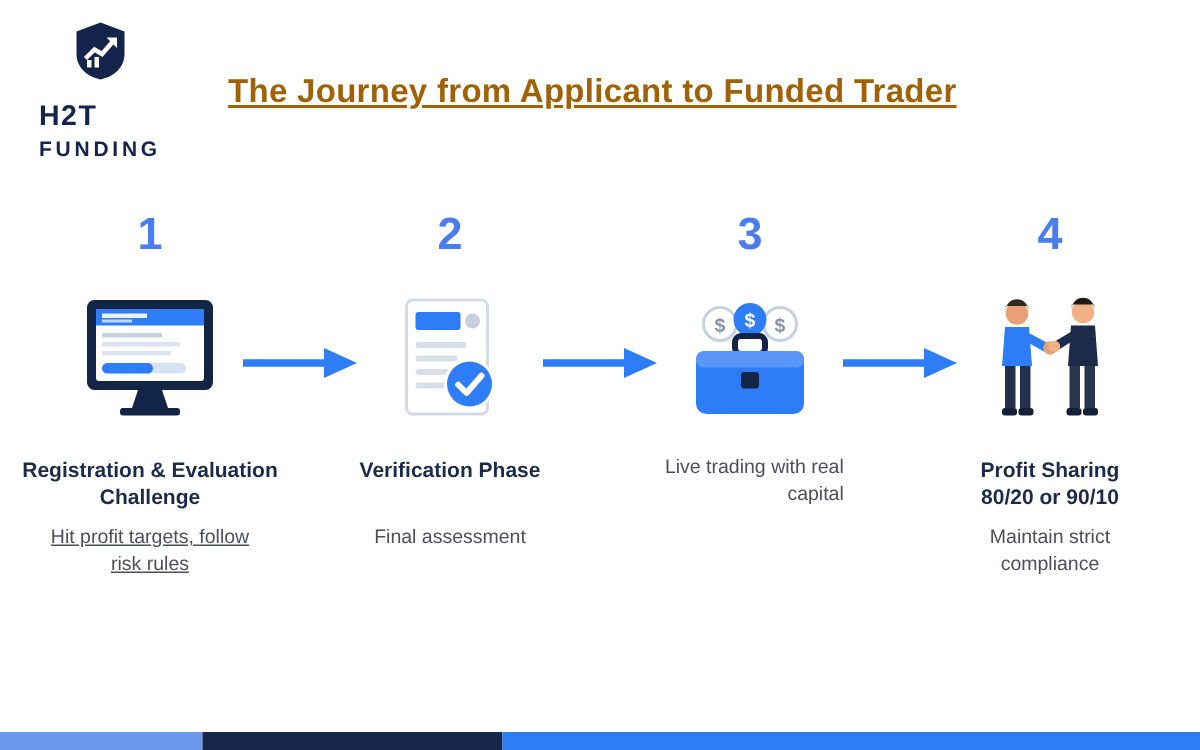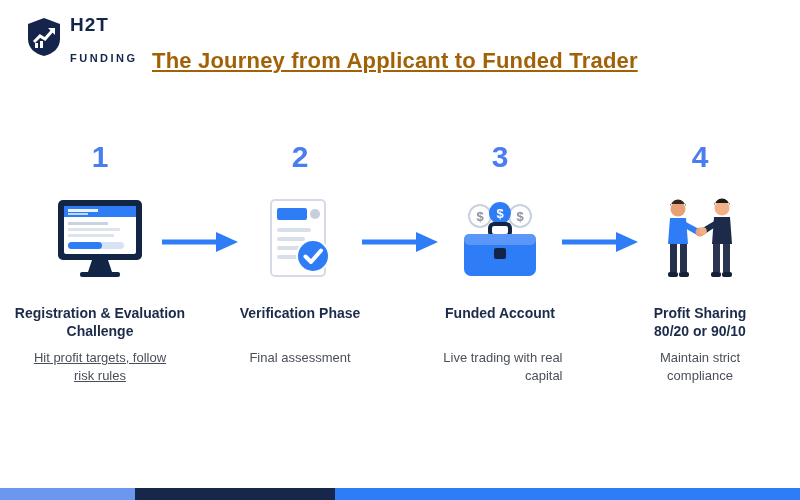--- a/index.html
+++ b/index.html
@@ -3,24 +3,24 @@
 <meta charset="utf-8">
 <style>
   * { margin:0; padding:0; box-sizing:border-box; }
   html, body { width:800px; height:500px; }
   body {
     font-family:"Liberation Sans", sans-serif;
     background:#ffffff;
     position:relative;
     overflow:hidden;
   }
-  .logo { position:absolute; top:14px; left:26px; display:flex; align-items:center; gap:8px; }
+  .logo { position:absolute; top:14px; left:26px; display:flex; align-items:center; gap:8px;flex-direction:column; }
   .logo-text-block { display:flex; flex-direction:column; }
   .logo-name { font-size:19px; font-weight:bold; color:#15244a; letter-spacing:1px; }
-  .logo-sub { font-size:11px; font-weight:bold; color:#15244a; letter-spacing:2.5px; margin-top:16px; }
+  .logo-sub { font-size:14px; font-weight:bold; color:#15244a; letter-spacing:2.5px; margin-top:2px; }
   .main-title { position:absolute; top:48px; left:152px; font-size:22px; font-weight:bold; color:#a16207; letter-spacing:0.2px;text-decoration:underline; }
 
   .steps { position:absolute; top:138px; left:0; width:800px; display:flex; }
   .step { width:200px; display:flex; flex-direction:column; align-items:center; text-align:center; }
   .step-number { font-size:30px; font-weight:bold; color:#4a7df0; height:38px; line-height:38px; }
   .step-icon { height:104px; margin-top:14px; display:flex; align-items:center; justify-content:center; }
   .step-title { margin-top:11px; font-size:14px; font-weight:bold; color:#1c2b4a; line-height:1.25; height:36px; }
   .step-desc { margin-top:8px; font-size:13px; color:#4a4f5a; line-height:1.4; }
 
   .step1 .step-title { max-width:175px; }
@@ -112,21 +112,20 @@
         <circle cx="62" cy="16" r="11" fill="#ffffff" stroke="#c9d1de" stroke-width="2"></circle>
         <text x="62" y="21" font-size="13" text-anchor="middle" fill="#8a93a5" font-weight="bold" font-family="Liberation Sans, sans-serif">$</text>
         <circle cx="42" cy="13" r="11" fill="#2e7df6"></circle>
         <text x="42" y="18" font-size="13" text-anchor="middle" fill="#ffffff" font-weight="bold" font-family="Liberation Sans, sans-serif">$</text>
         <rect x="32" y="24" width="20" height="12" rx="4" fill="none" stroke="#132547" stroke-width="4"></rect>
         <rect x="6" y="34" width="72" height="42" rx="7" fill="#2e7df6"></rect>
         <rect x="6" y="34" width="72" height="11" rx="5" fill="#5b97f8"></rect>
         <rect x="36" y="48" width="12" height="11" rx="2" fill="#132547"></rect>
       </svg>
     </div>
-    <div class="step-title">Funded Account</div>
     <div class="step-desc">Live trading with real capital</div>
   </div>
 
   <div class="step step4">
     <div class="step-number">4</div>
     <div class="step-icon">
       <svg width="96" height="96" viewBox="0 0 96 96">
 
         <circle cx="26" cy="15" r="7.5" fill="#e8a176"></circle>
         <path d="M18.5 13 A7.5 7.5 0 0 1 33.5 13 L33.5 10 L18.5 10 Z" fill="#33281f"></path>

